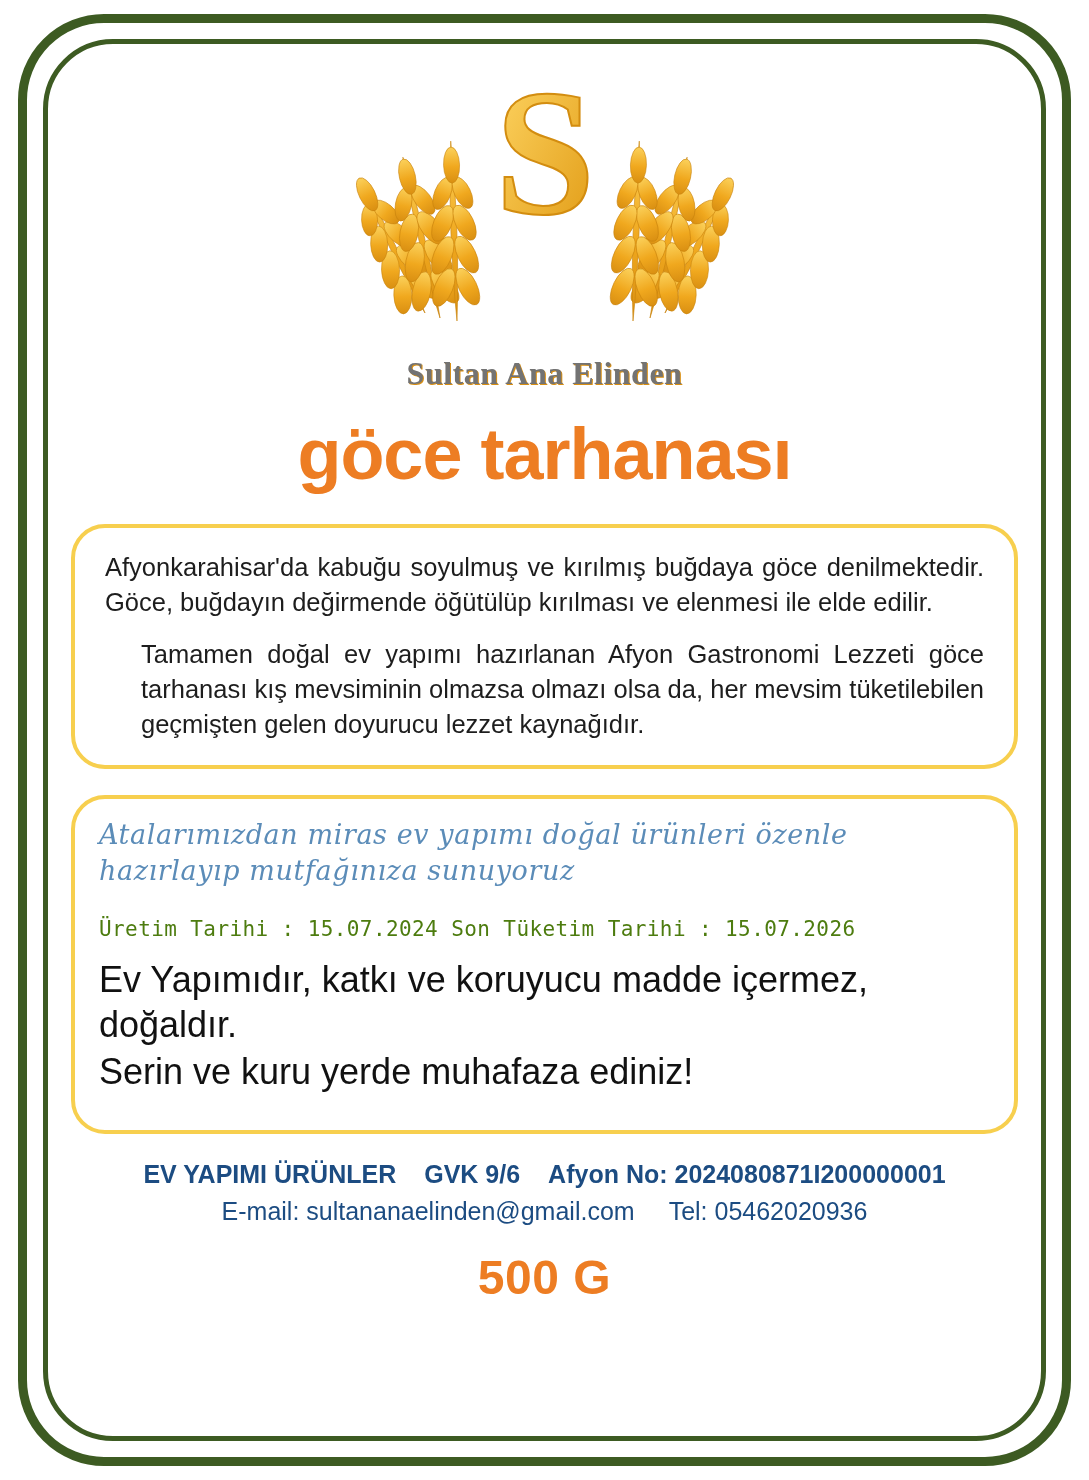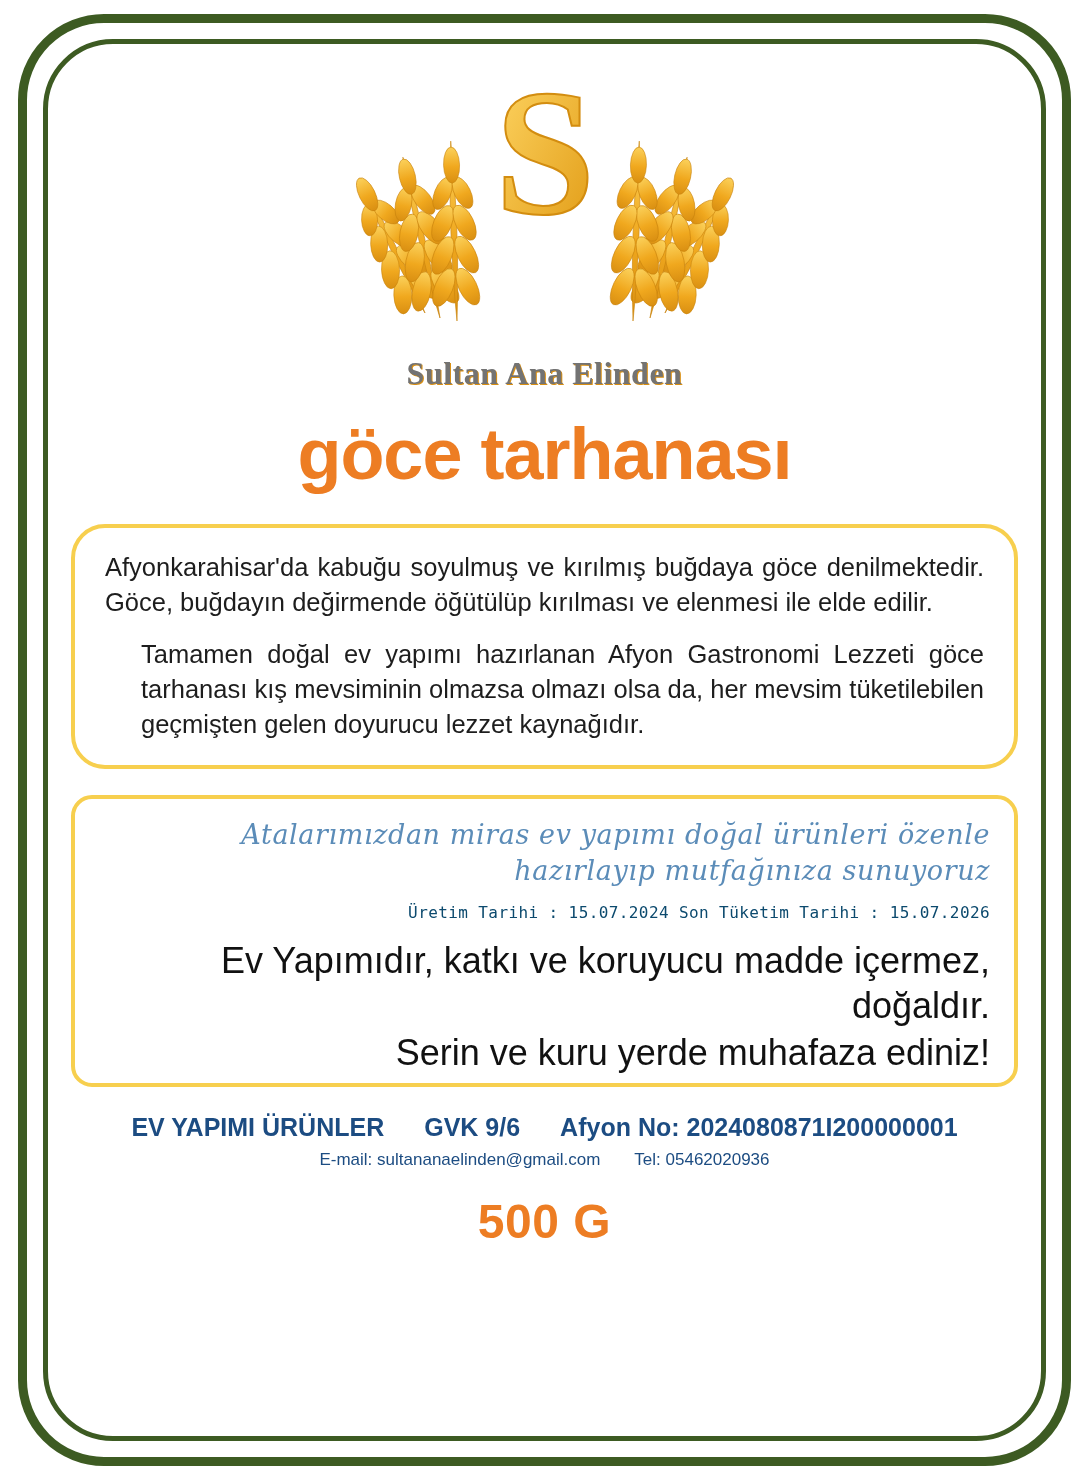--- a/index.html
+++ b/index.html
@@ -86,34 +86,34 @@
     margin: 0;
     font-size: 25.5px;
     line-height: 1.36;
     color: #1d1d1d;
     text-align: justify;
     text-justify: inter-word;
   }
   .panel p + p { margin-top: 18px; margin-left: 36px; }
 
   
-  .panel-2 { padding: 18px 24px 8px 24px; margin-top: 26px; text-align: right; border-radius: 21px; }
+  .panel-2 { padding: 18px 24px 36px 24px; margin-top: 26px; text-align: left; }
   .script {
     font-family: "DejaVu Serif", serif;
     font-style: italic;
     font-size: 27px;
     line-height: 1.32;
     color: #5B8CB8;
     letter-spacing: 0.6px;
   }
   .dates {
-    margin-top: 14px;
+    margin-top: 28px;
     font-family: "DejaVu Sans Mono", monospace;
-    font-size: 16px;
-    color: #0c4a6e;
+    font-size: 21px;
+    color: #4d7c0f;
     letter-spacing: 0.4px;
     white-space: nowrap;
   }
   .note {
     margin-top: 16px;
     font-size: 36px;
     line-height: 1.25;
     color: #111111;
   }
 
@@ -123,31 +123,31 @@
     margin-top: 26px;
     text-align: center;
     color: #2c4f7c;
   }
   .footer-row-1 {
     font-size: 25px;
     font-weight: bold;
     color: #1c4c82;
     display: flex;
     justify-content: center;
-    gap: 40px;
+    gap: 28px;
     flex-wrap: nowrap;
   }
   .footer-row-2 {
     margin-top: 10px;
     font-size: 23.5px;
     color: #1c4c82;
   }
   .footer-row-3 {
     margin-top: 8px;
-    font-size: 17px;
+    font-size: 25px;
     color: #1c4c82;
     display: flex;
     justify-content: center;
     gap: 34px;
   }
 
   .weight {
     margin-top: 24px;
     font-size: 48px;
     font-weight: bold;

